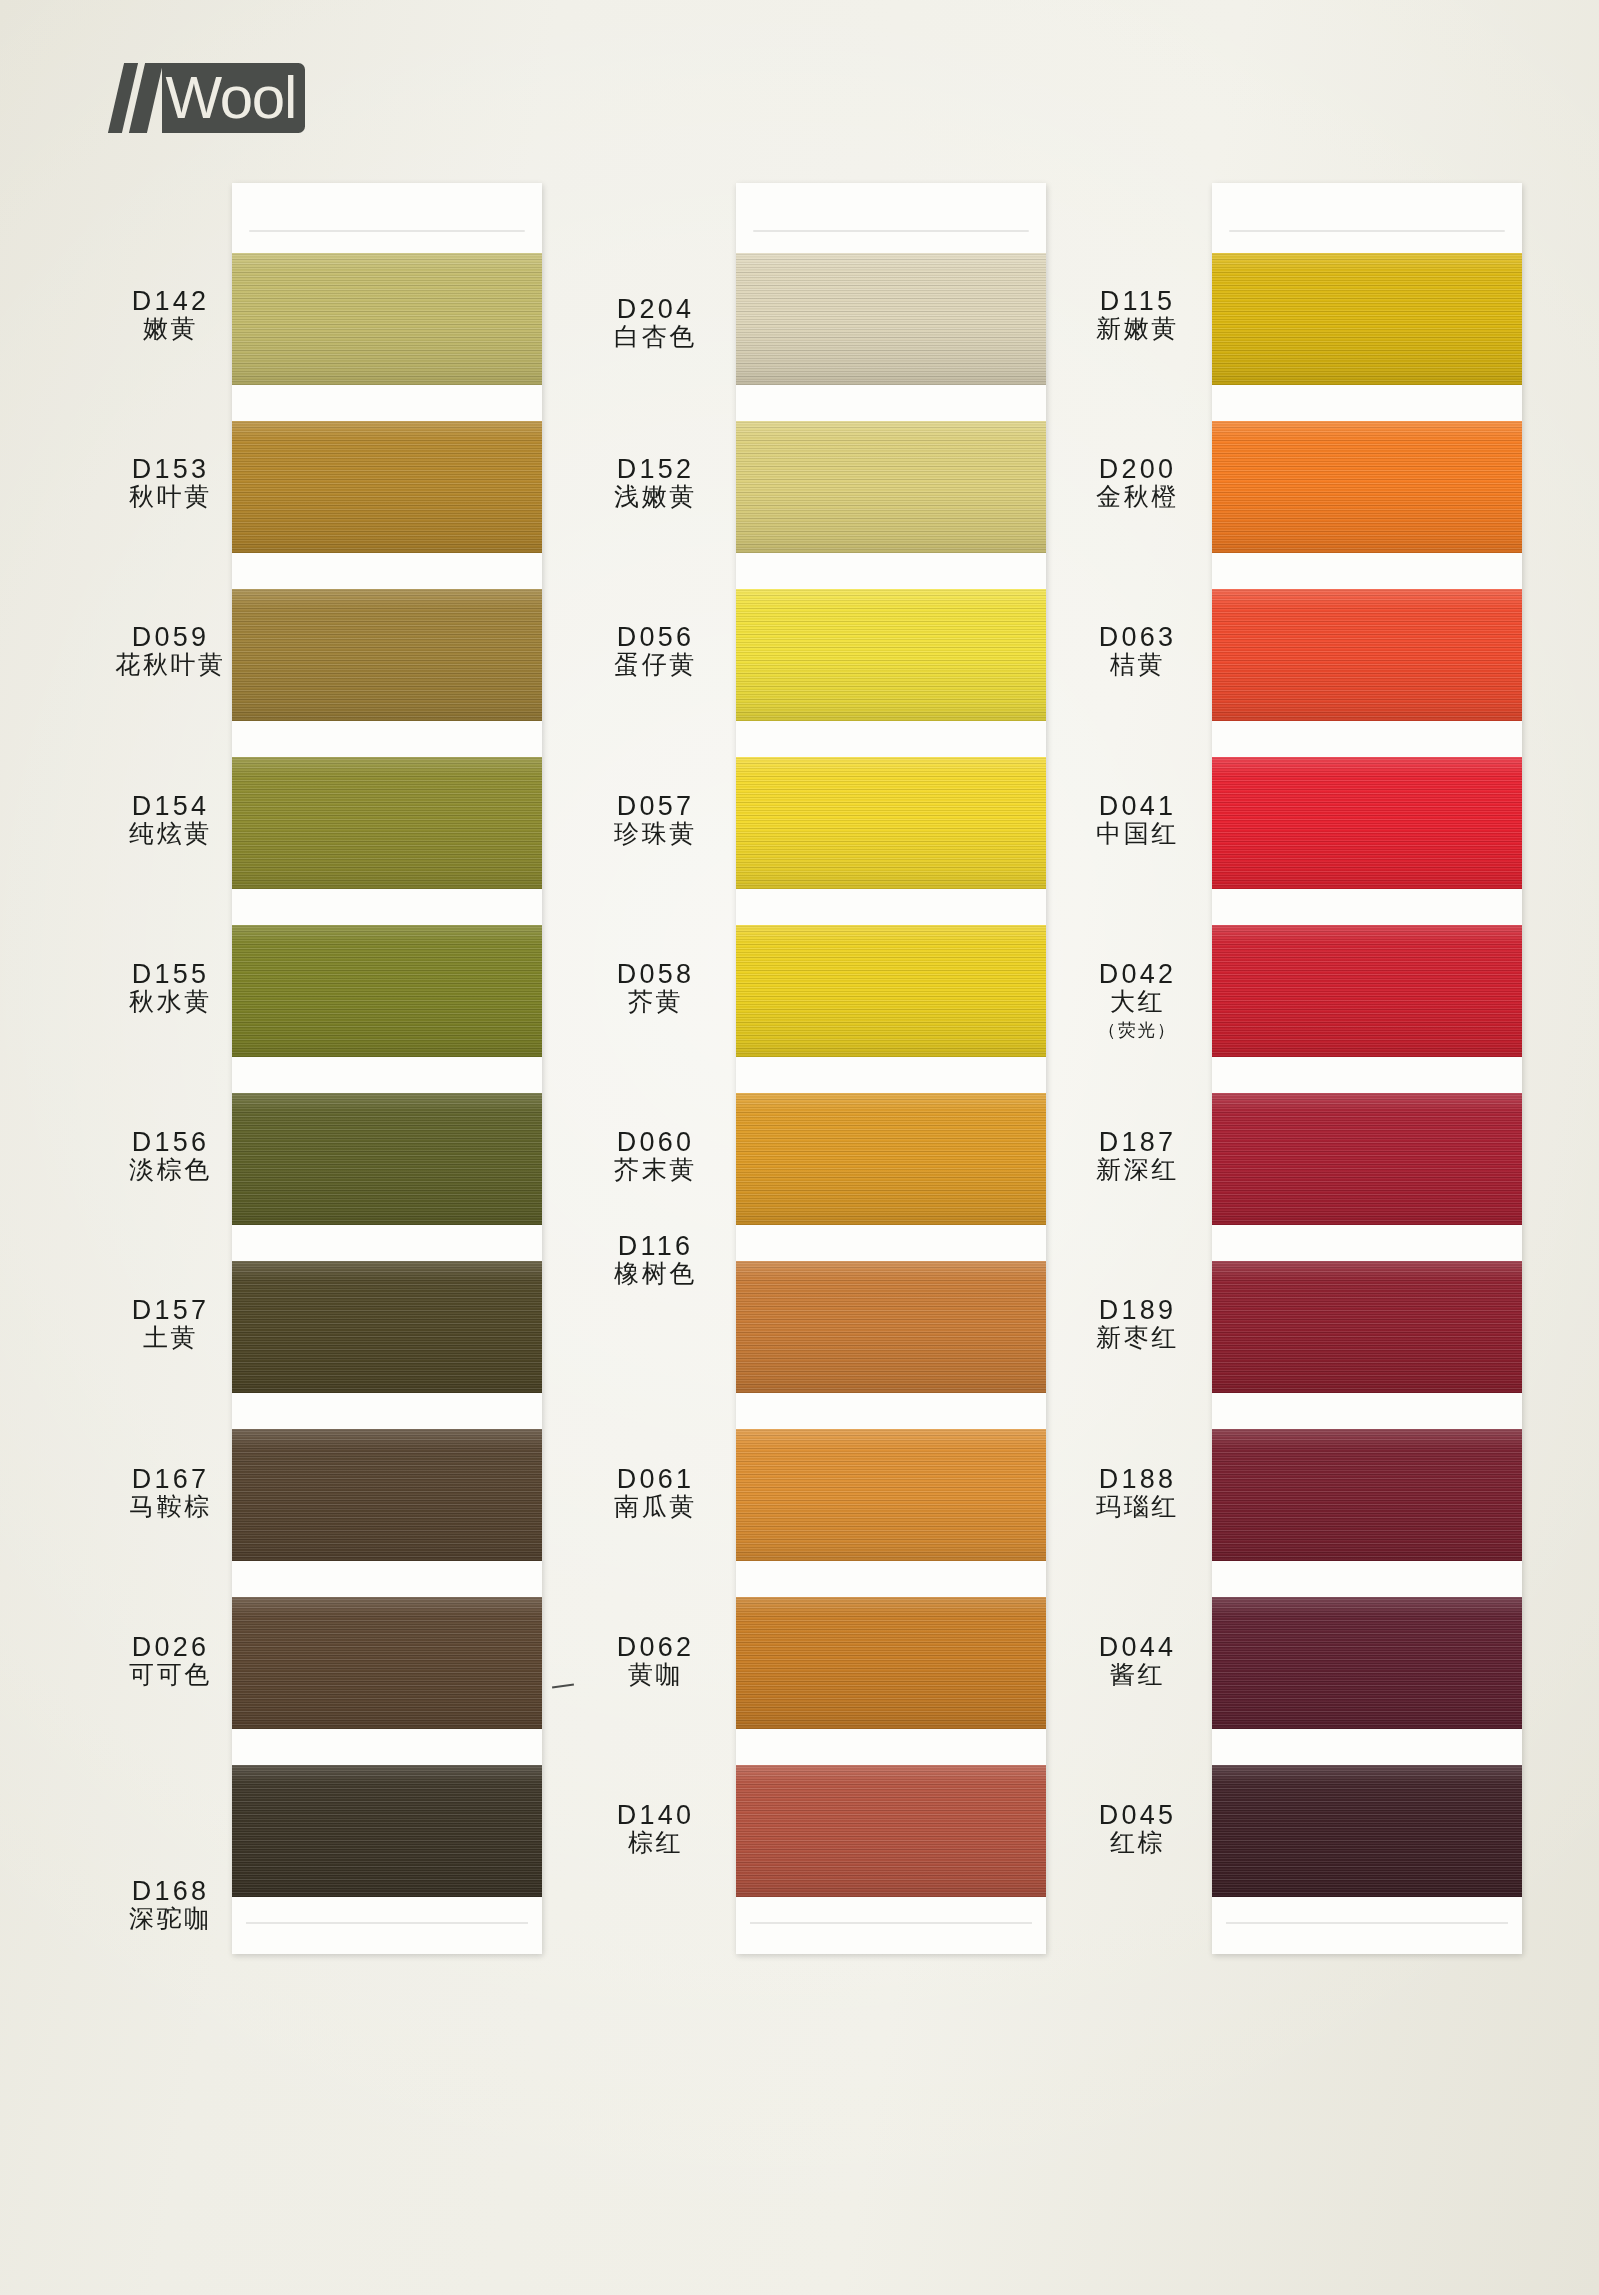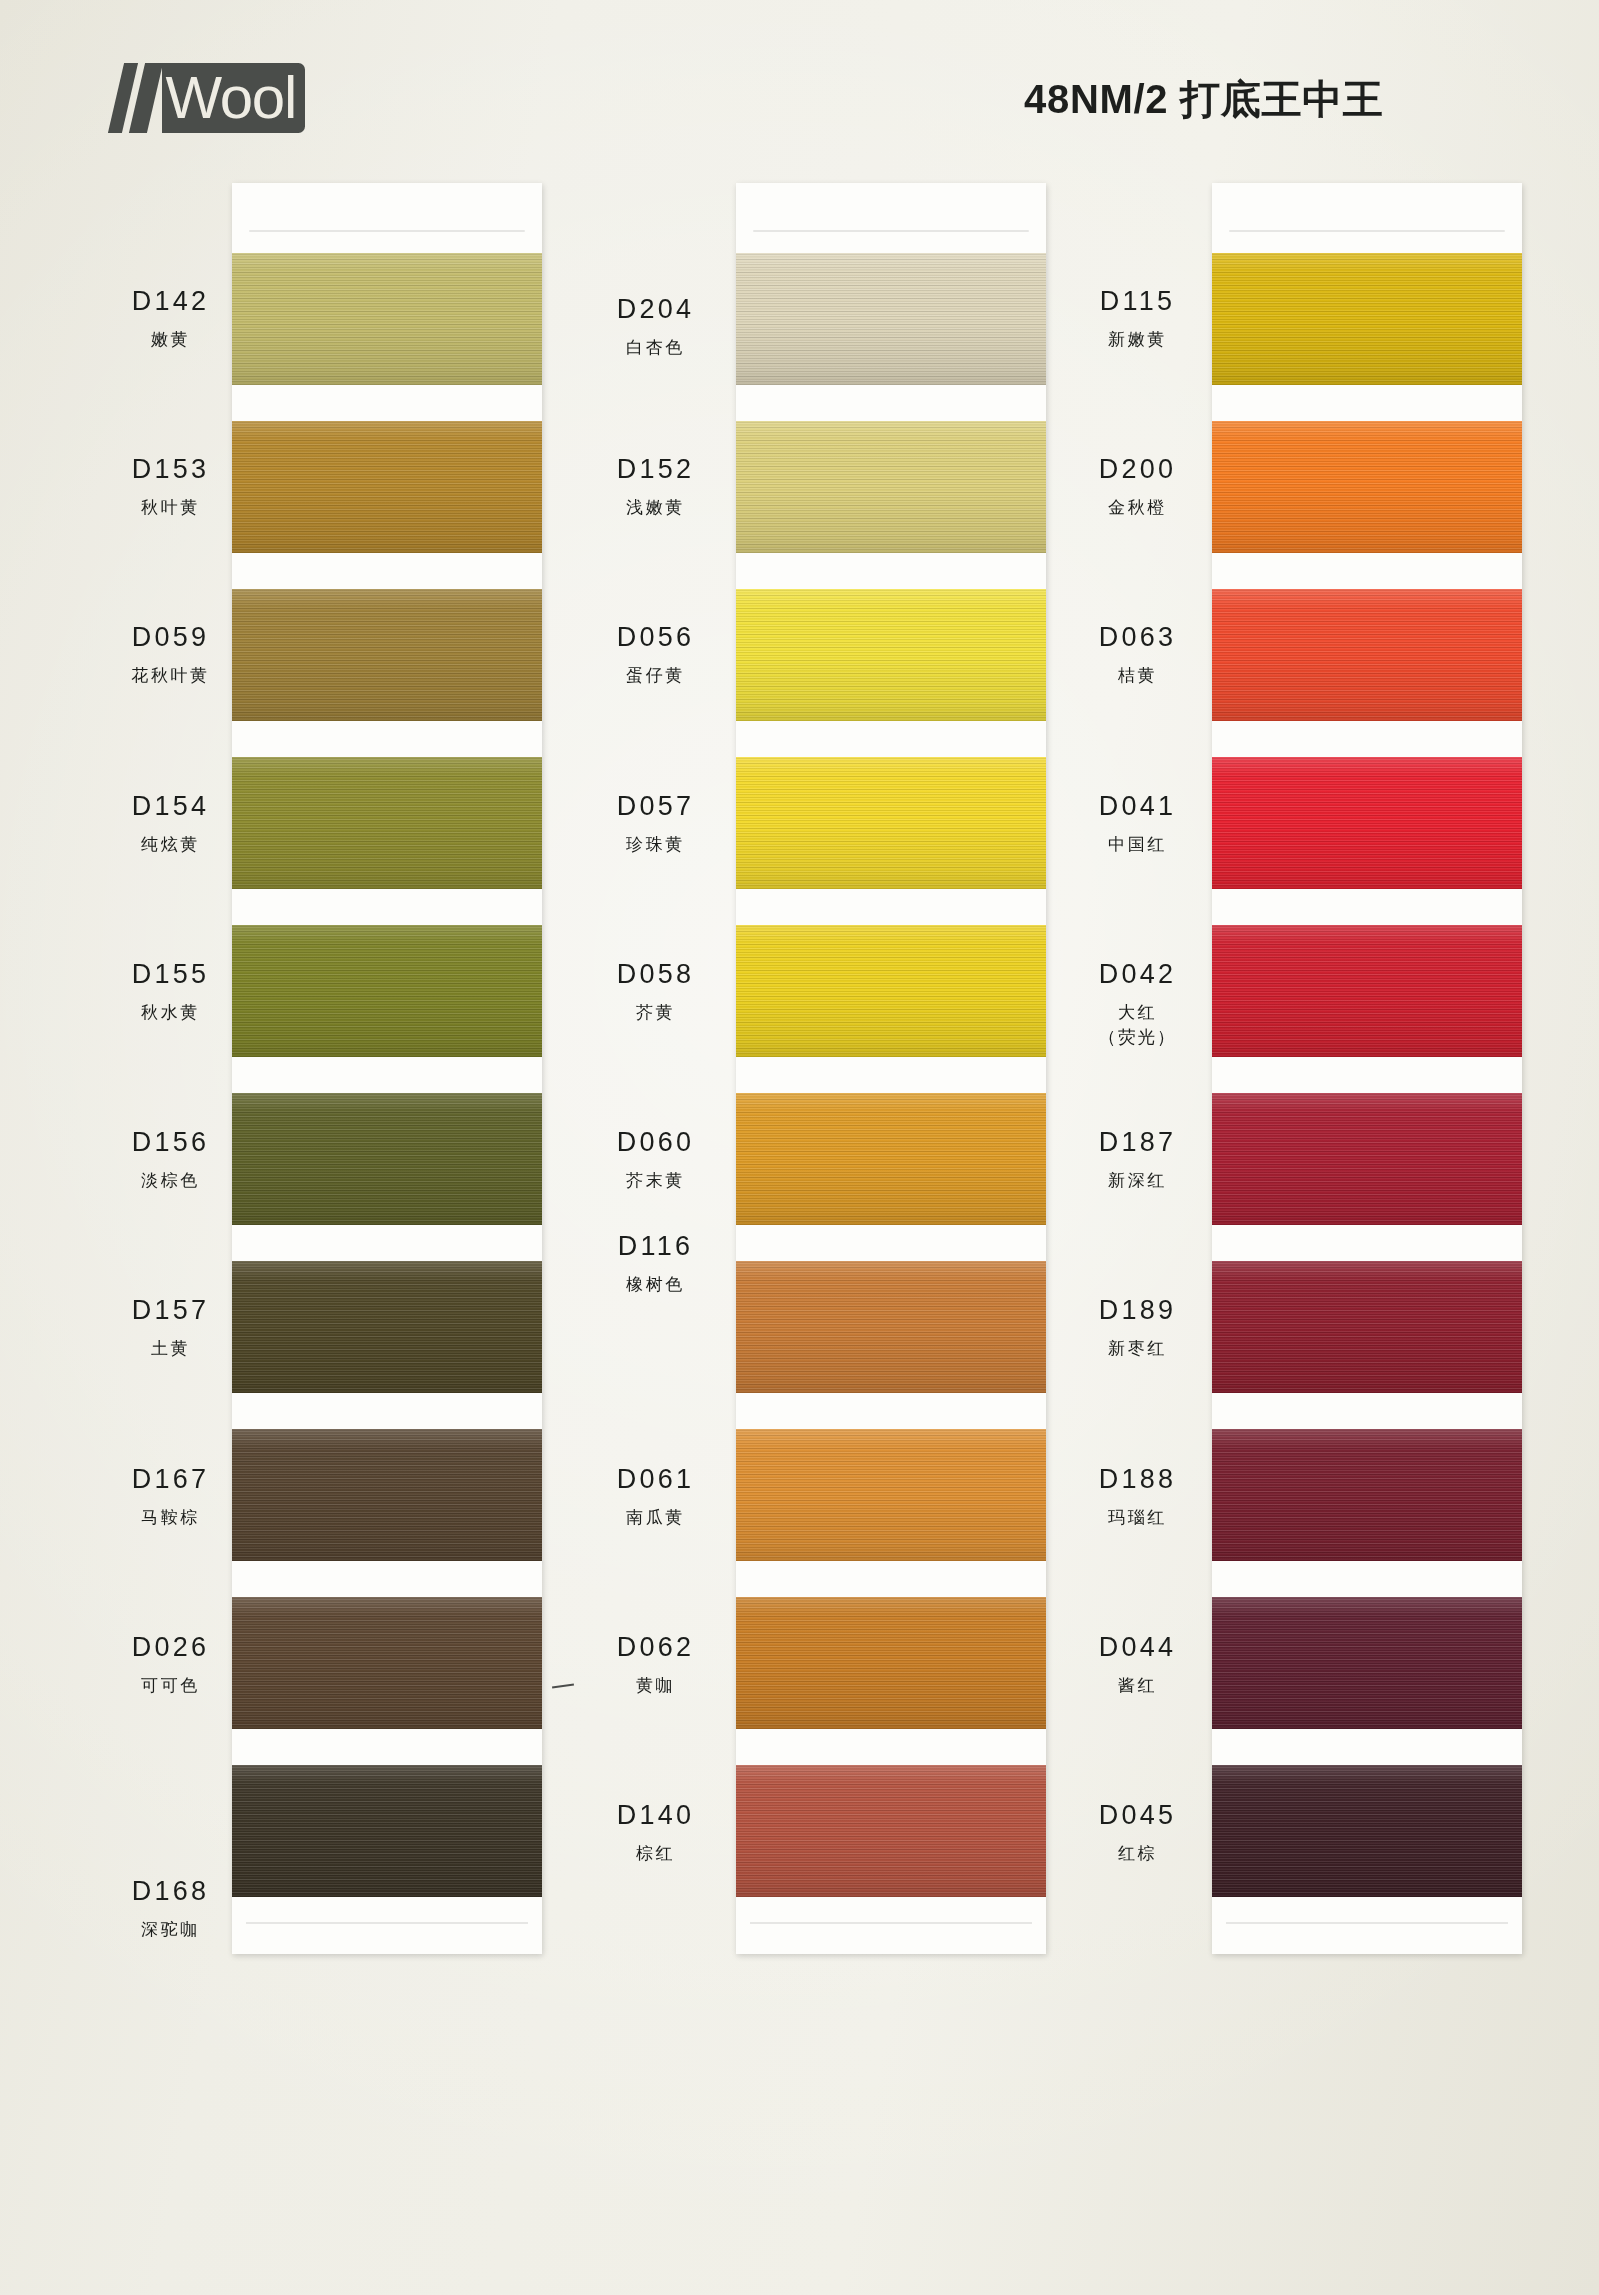--- a/index.html
+++ b/index.html
@@ -192,22 +192,22 @@
     color: #1b1d1b;
     line-height: 1.0;
   }
   .label-code {
     font-size: 27px;
     letter-spacing: 3.3px;
     font-weight: 400;
     white-space: nowrap;
   }
   .label-name {
-    margin-top: 16px;
-    font-size: 17px;
+    margin-top: 1px;
+    font-size: 25px;
     letter-spacing: 2.6px;
     font-weight: 400;
     white-space: nowrap;
   }
   .label-sub {
     margin-top: 7.8px;
     font-size: 17.6px;
     letter-spacing: 2px;
     font-weight: 400;
     white-space: nowrap;
@@ -234,21 +234,20 @@
 
   <div id="header">
 
     <div id="logo-block">
       <div class="logo-bar b1"></div>
       <div class="logo-bar b2"></div>
       <div id="logo-wool">Wool</div>
     </div>
 
 
-    <div id="spec-title">48NM/2 打底王中王</div>
   </div>
 
   <div class="column" id="col-1">
     <div class="card">
       <div class="card-top"></div>
       <div class="swatch-stack">
           <div class="swatch">
             <div class="swatch-color" style="background-color: rgb(195, 187, 108);"></div>
             <div class="swatch-shade"></div>
           </div>

